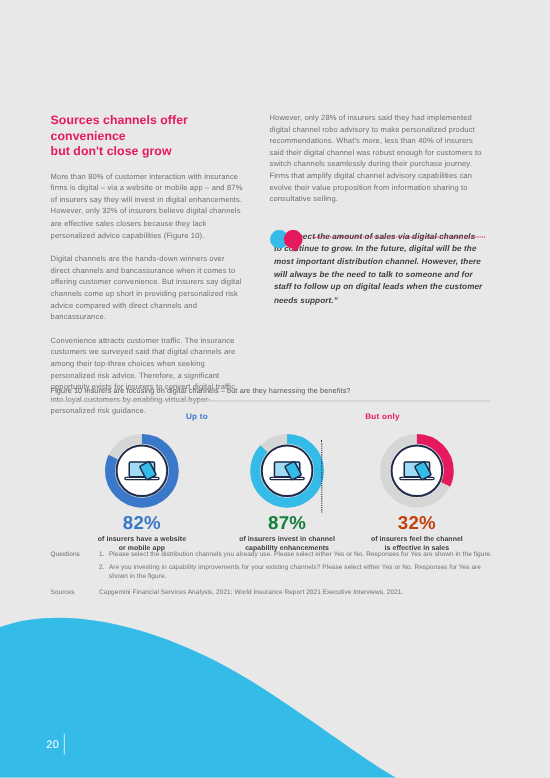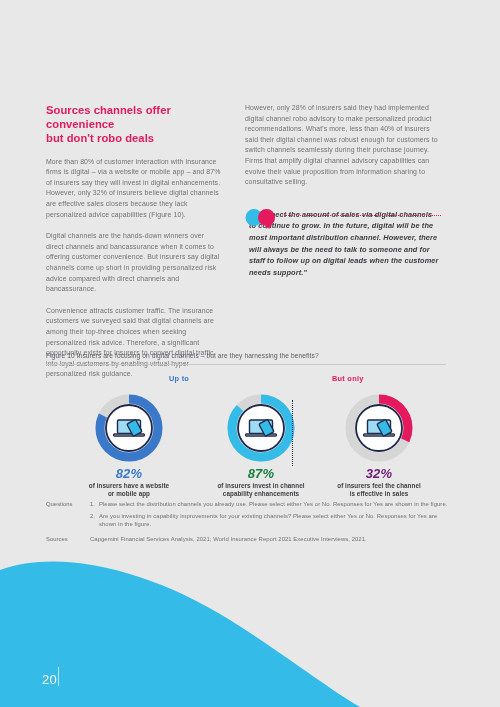--- a/index.html
+++ b/index.html
@@ -4,21 +4,21 @@
 <style>
   html,body{margin:0;padding:0;}
   body{
     width:500px;height:707px;overflow:hidden;position:relative;
     background:#e8e8e8;
     font-family:"Liberation Sans", sans-serif;
     -webkit-font-smoothing:antialiased;
   }
   .pagenum{
     position:absolute;left:42px;top:672px;color:#ffffff;
-    font-size:13px;letter-spacing:.3px;
+    font-size:10px;letter-spacing:.3px;
   }
   .pagerule{
     position:absolute;left:58px;top:667px;width:1px;height:19px;
     background:#bfe8f7;
   }
 
   
   .col-left{position:absolute;left:46px;top:103px;width:176px;}
   .col-right{position:absolute;left:245px;top:103px;width:196px;}
 
@@ -74,25 +74,25 @@
   .toplabel.upto{left:123px;color:#3a78c9;}
   .toplabel.butonly{left:286px;color:#e5195e;}
 
   .donuts{position:absolute;left:46px;top:392px;width:400px;height:100px;}
   .donut{position:absolute;width:130px;text-align:center;}
   .donut.d1{left:18px;}
   .donut.d2{left:150px;}
   .donut.d3{left:268px;}
   .donut svg{display:block;margin:0 auto;}
   .pct{
-    font-size:13px;font-weight:700;letter-spacing:.2px;margin-top:2px;font-style:italic;
+    font-size:17px;font-weight:700;letter-spacing:.2px;margin-top:2px;
   }
   .pct.c1{color:#3a78c9;}
   .pct.c2{color:#15803d;}
-  .pct.c3{color:#701a75;}
+  .pct.c3{color:#c2410c;}
   .dlabel{
     font-size:6.3px;font-weight:700;color:#3c3c3f;line-height:8.4px;
     letter-spacing:.06px;margin-top:1px;
   }
   .vdots{
     position:absolute;left:246px;top:8px;width:0;height:66px;
     border-left:1.6px dotted #1f2a4a;
   }
 
   
@@ -106,21 +106,21 @@
   .notenum{width:9px;flex:0 0 9px;}
   .notetxt{flex:1;}
   .srcrow{margin-top:3px;}
 </style>
 </head>
 <body>
 
 <div class="col-left">
   <h1 class="headline">
     <span>Sources channels offer convenience</span><br>
-    <span>but don't robo deals</span>
+    <span>but don't close grow</span>
   </h1>
   <p class="body">More than 80% of customer interaction with insurance firms is digital – via a website or mobile app – and 87% of insurers say they will invest in digital enhancements. However, only 32% of insurers believe digital channels are effective sales closers because they lack personalized advice capabilities (Figure 10).</p>
   <p class="body">Digital channels are the hands-down winners over direct channels and bancassurance when it comes to offering customer convenience. But insurers say digital channels come up short in providing personalized risk advice compared with direct channels and bancassurance.</p>
   <p class="body">Convenience attracts customer traffic. The insurance customers we surveyed said that digital channels are among their top-three choices when seeking personalized risk advice. Therefore, a significant opportunity exists for insurers to convert digital traffic into loyal customers by enabling virtual hyper-personalized risk guidance.</p>
 </div>
 
 <div class="col-right">
   <p class="body">However, only 28% of insurers said they had implemented digital channel robo advisory to make personalized product recommendations. What's more, less than 40% of insurers said their digital channel was robust enough for customers to switch channels seamlessly during their purchase journey. Firms that amplify digital channel advisory capabilities can evolve their value proposition from information sharing to consultative selling.</p>
 
   <div class="quote-wrap">

